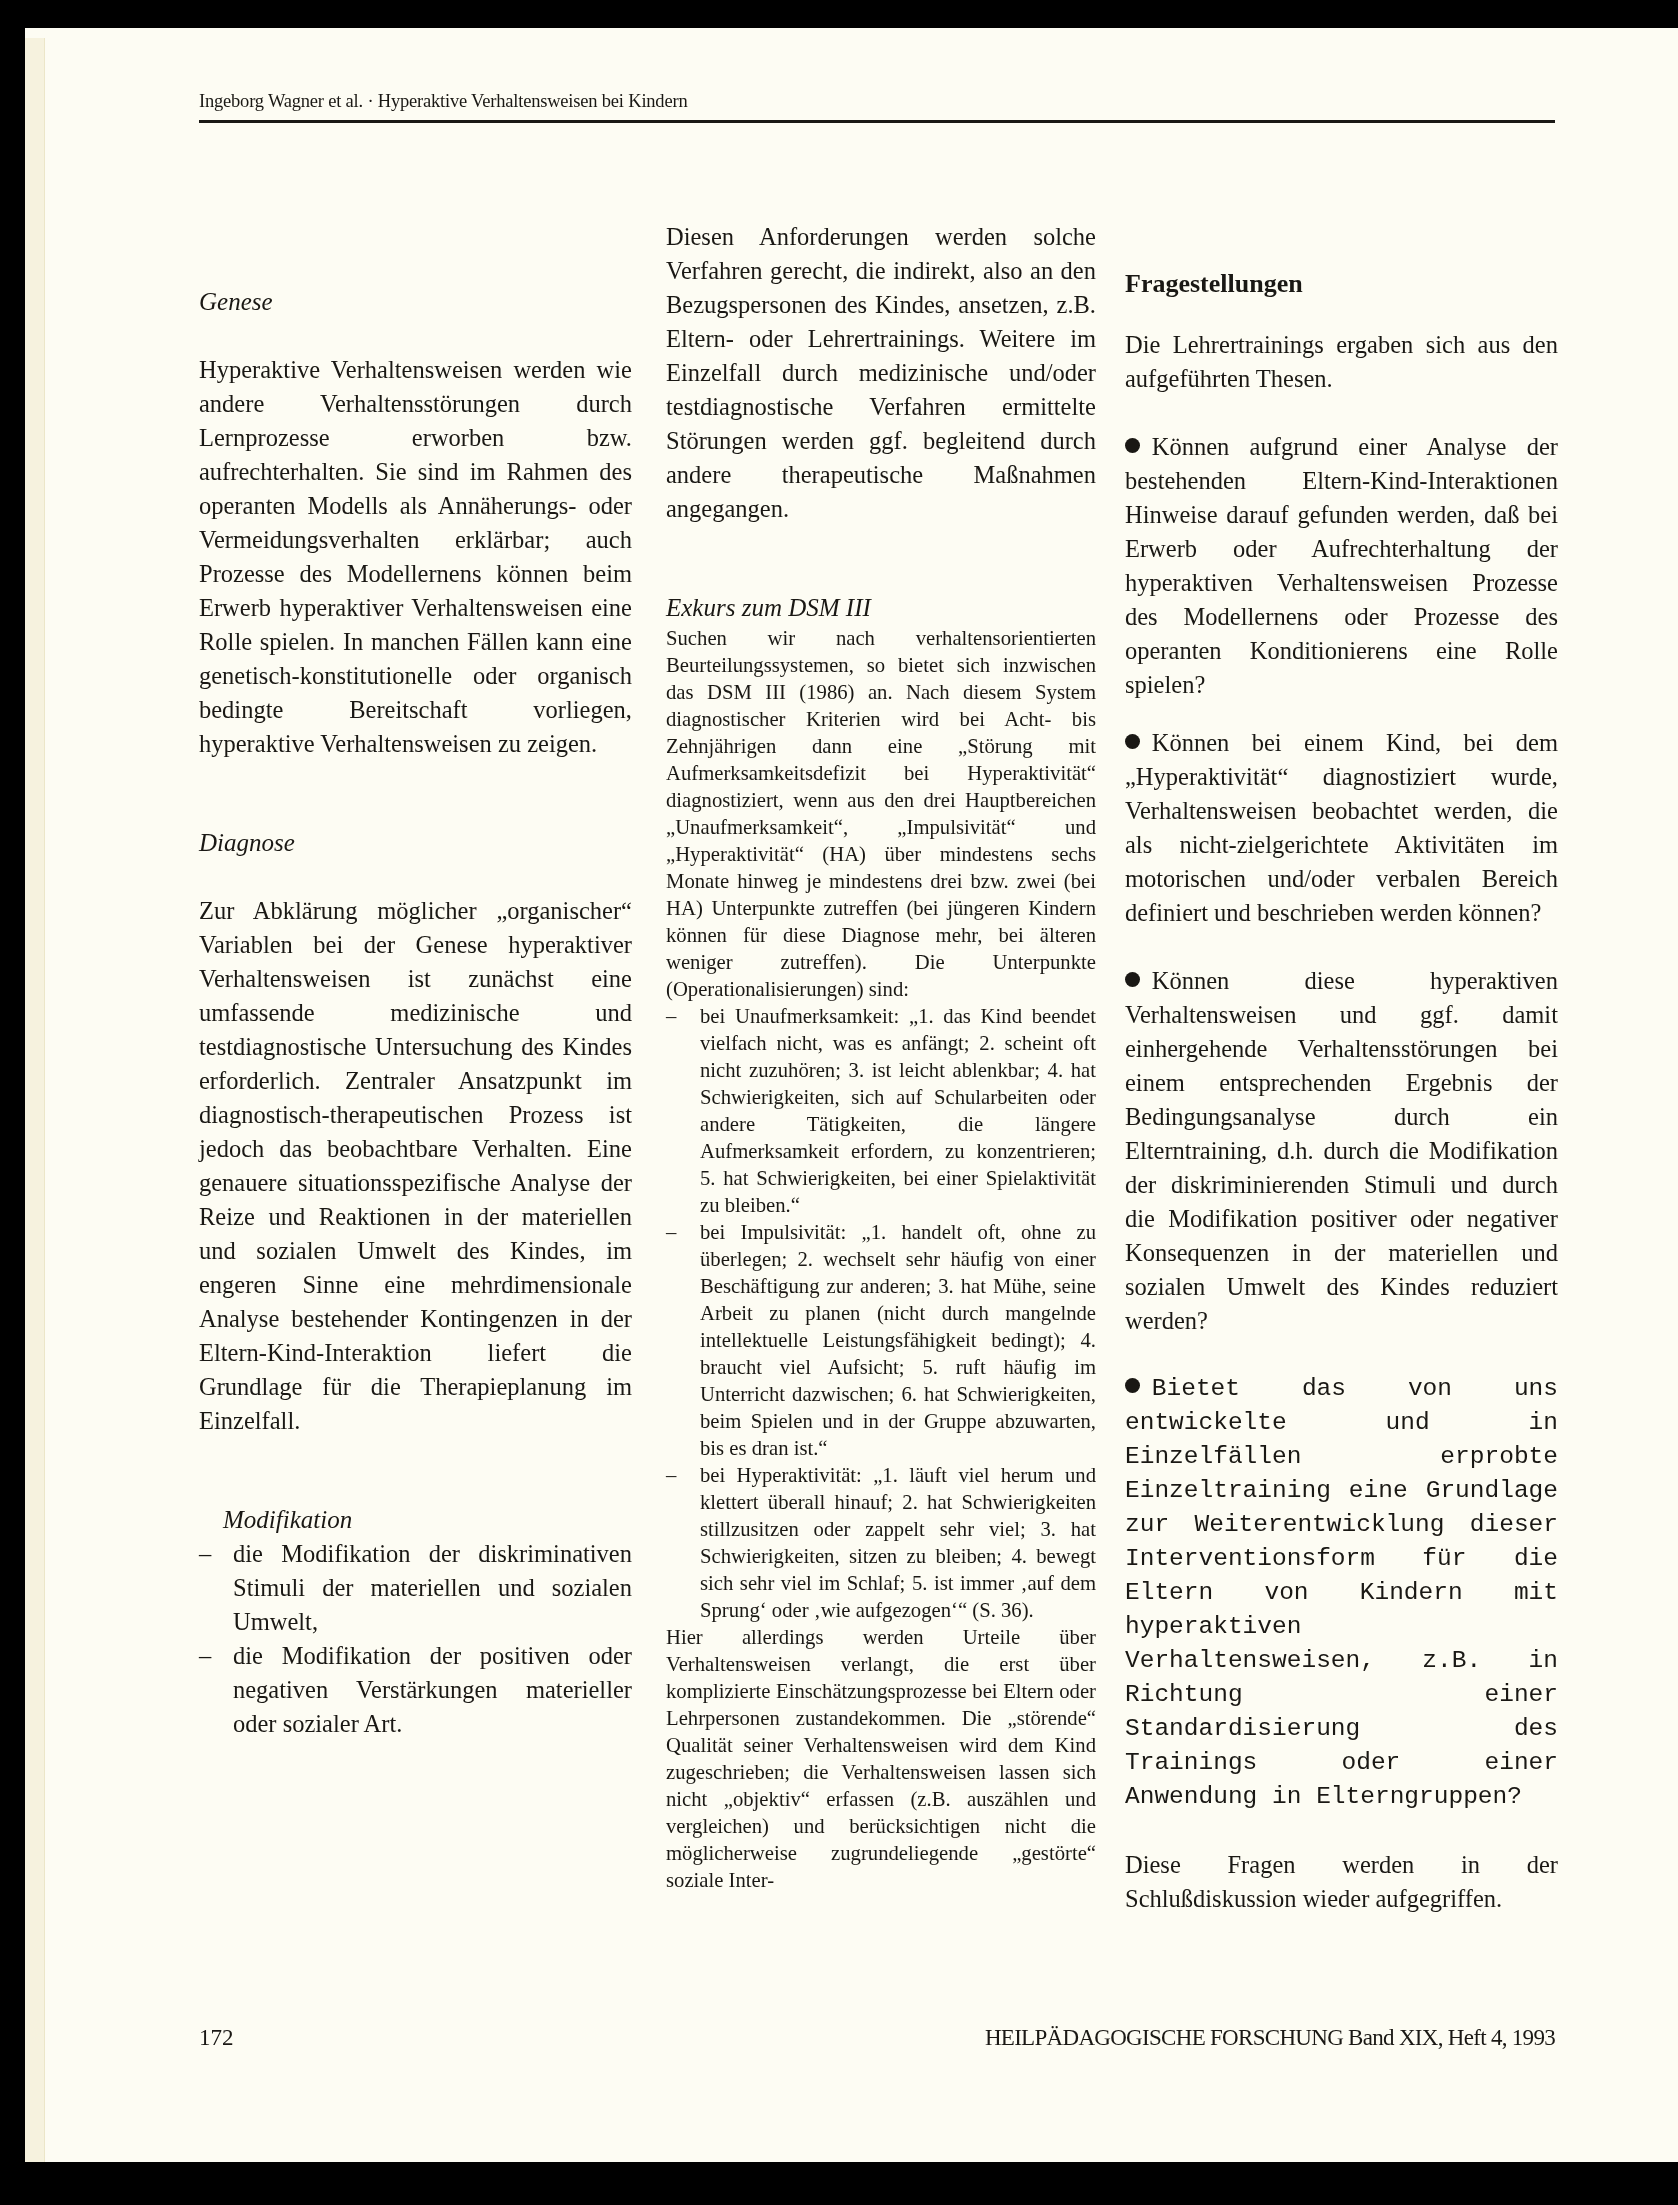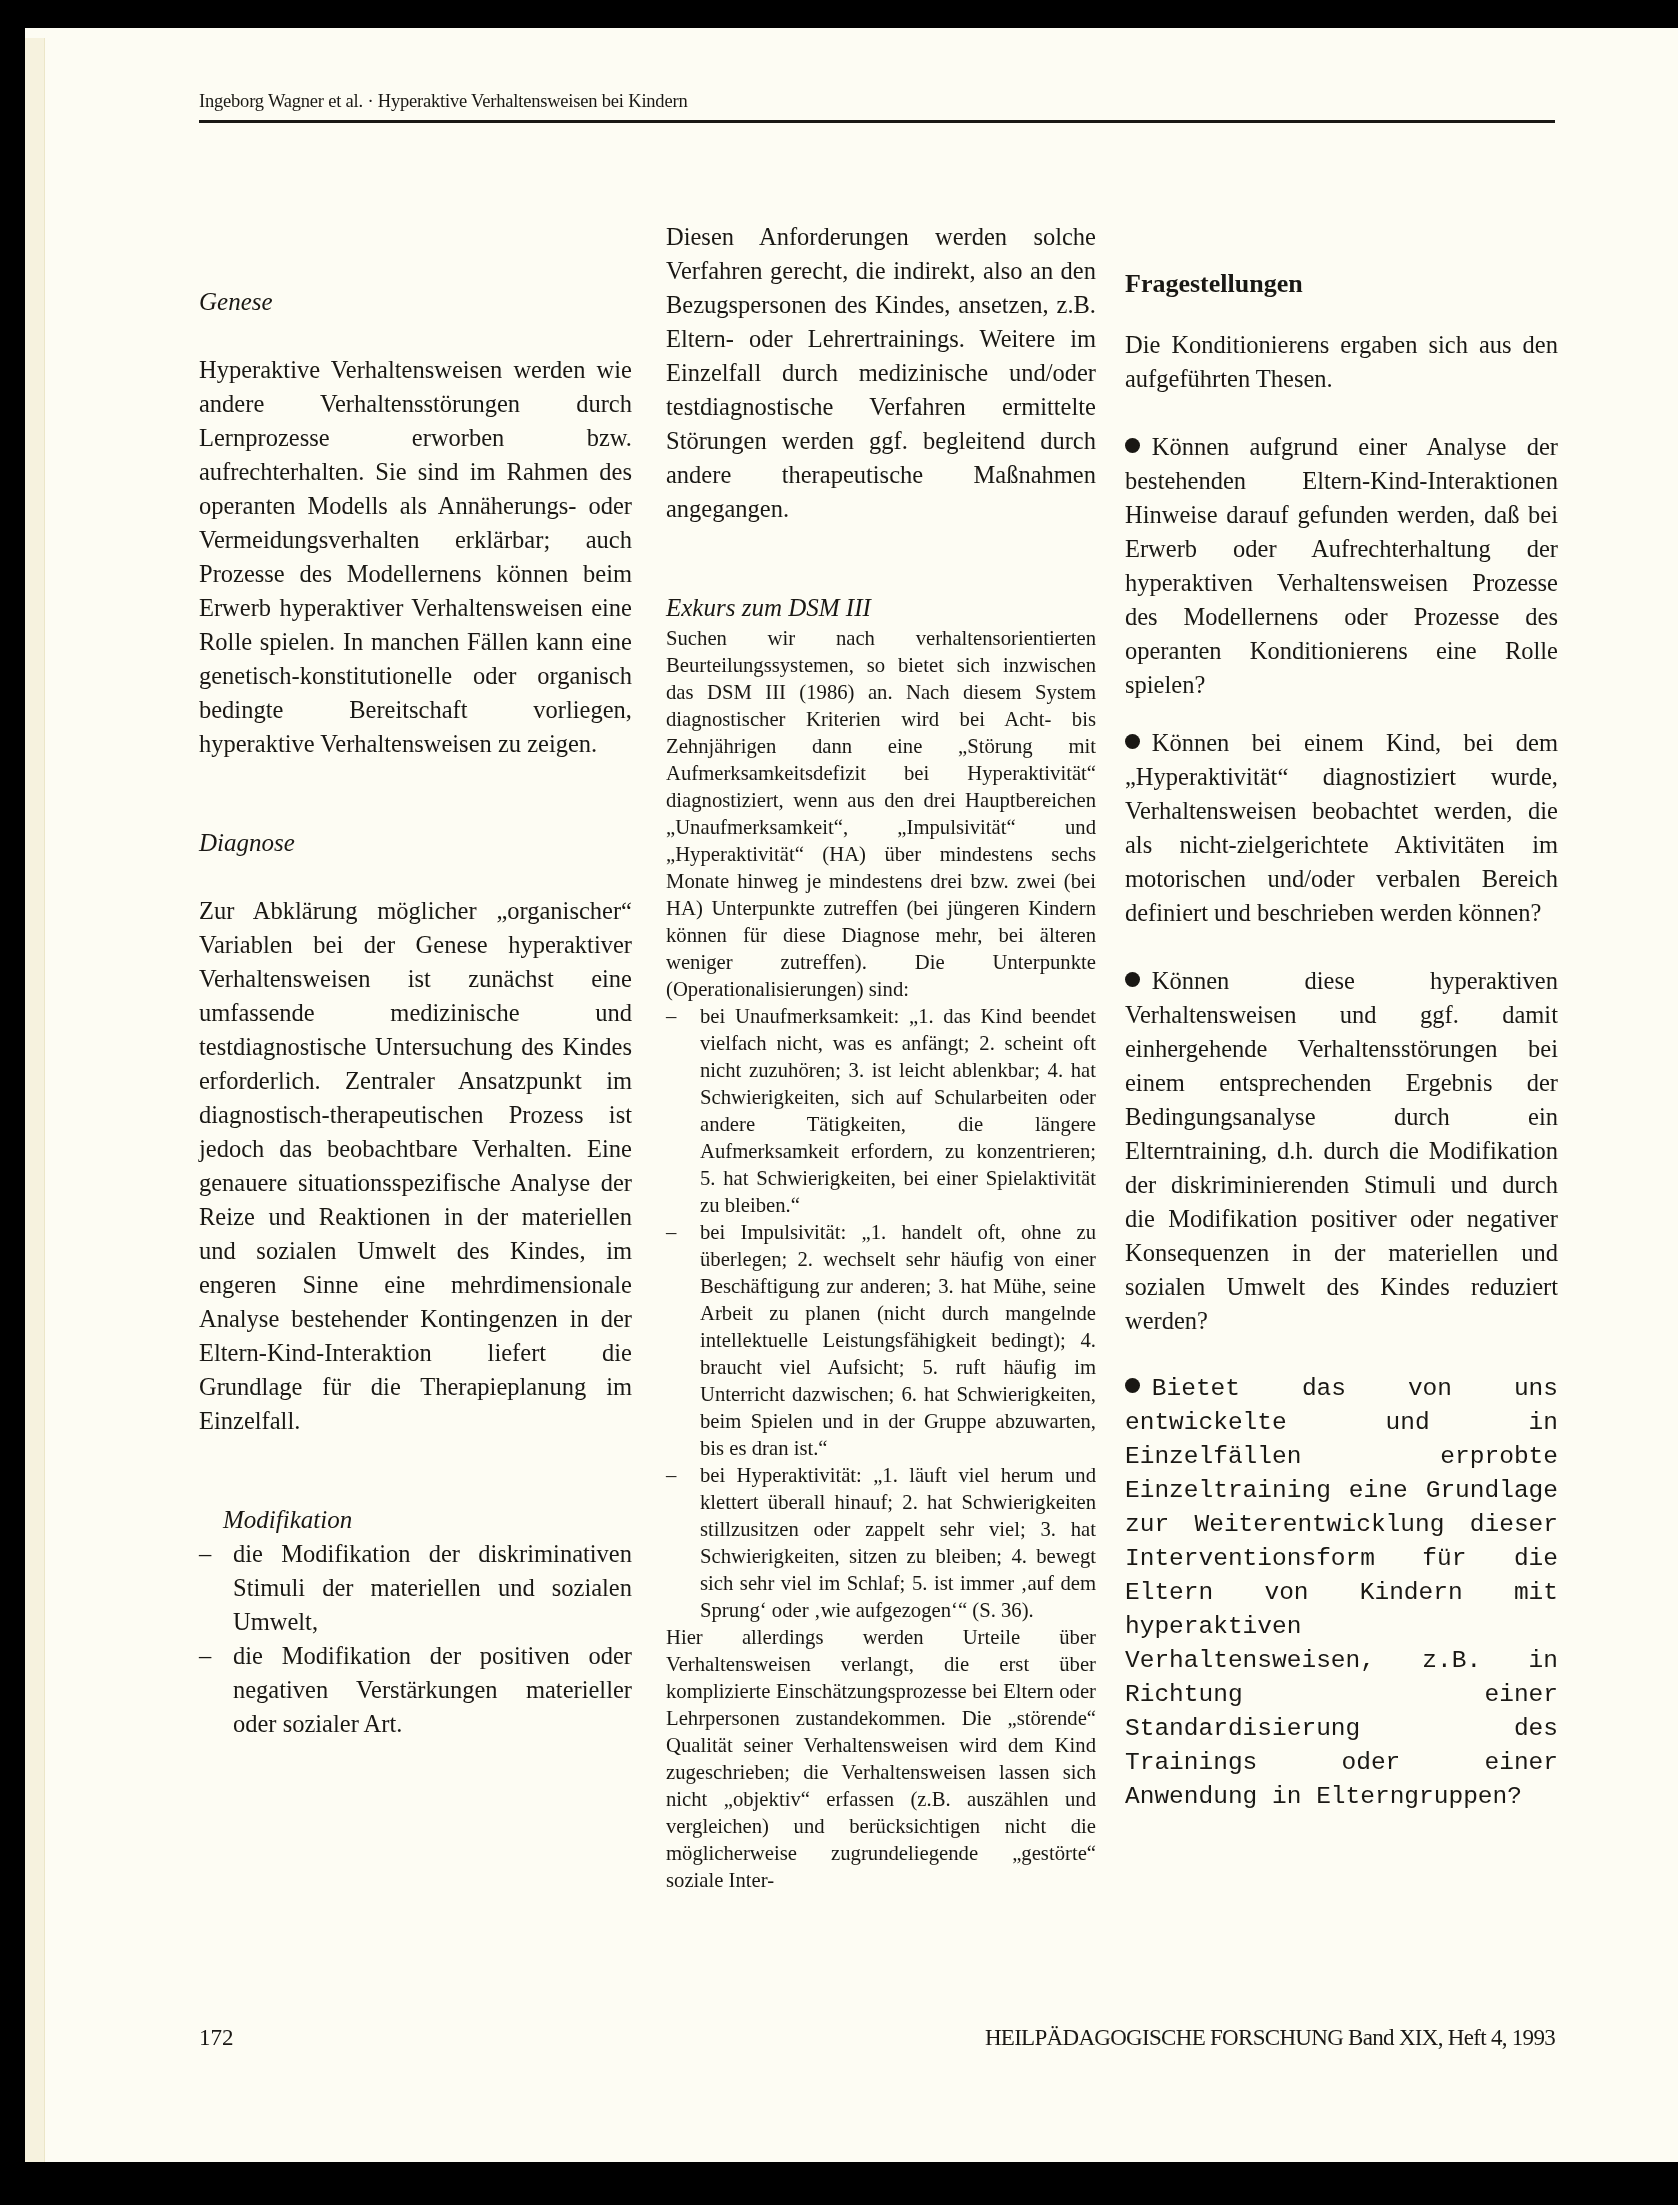--- a/index.html
+++ b/index.html
@@ -54,22 +54,23 @@
       <li><span class="dash">–</span><span>bei Unaufmerksamkeit: „1. das Kind beendet vielfach nicht, was es anfängt; 2. scheint oft nicht zuzuhören; 3. ist leicht ablenkbar; 4. hat Schwierigkeiten, sich auf Schularbeiten oder andere Tätigkeiten, die längere Aufmerksamkeit erfordern, zu konzentrieren; 5. hat Schwierigkeiten, bei einer Spielaktivität zu bleiben.“</span></li>
       <li><span class="dash">–</span><span>bei Impulsivität: „1. handelt oft, ohne zu überlegen; 2. wechselt sehr häufig von einer Beschäftigung zur anderen; 3. hat Mühe, seine Arbeit zu planen (nicht durch mangelnde intellektuelle Leistungsfähigkeit bedingt); 4. braucht viel Aufsicht; 5. ruft häufig im Unterricht dazwischen; 6. hat Schwierigkeiten, beim Spielen und in der Gruppe abzuwarten, bis es dran ist.“</span></li>
       <li><span class="dash">–</span><span>bei Hyperaktivität: „1. läuft viel herum und klettert überall hinauf; 2. hat Schwierigkeiten stillzusitzen oder zappelt sehr viel; 3. hat Schwierigkeiten, sitzen zu bleiben; 4. bewegt sich sehr viel im Schlaf; 5. ist immer ‚auf dem Sprung‘ oder ‚wie aufgezogen‘“ (S. 36).</span></li>
     </ul>
     <p>Hier allerdings werden Urteile über Verhaltensweisen verlangt, die erst über komplizierte Einschätzungsprozesse bei Eltern oder Lehrpersonen zustandekommen. Die „störende“ Qualität seiner Verhaltensweisen wird dem Kind zugeschrieben; die Verhaltensweisen lassen sich nicht „objektiv“ erfassen (z.B. auszählen und vergleichen) und berücksichtigen nicht die möglicherweise zugrundeliegende „gestörte“ soziale Inter-</p>
   </div>
 </div>
 
 <div class="col col3">
   <p class="h-bold" style="margin-top:47px;">Fragestellungen</p>
-  <p style="margin-top:27px;">Die Konditionierens ergaben sich aus den aufgeführten Thesen.</p>
+  <p style="margin-top:27px;">Die Lehrertrainings ergaben sich aus den aufgeführten Thesen.</p>
   <p class="q" style="margin-top:34px;"><span class="bullet"></span><span>Können aufgrund einer Analyse der bestehenden Eltern-Kind-Interaktionen Hinweise darauf gefunden werden, daß bei Erwerb oder Aufrechterhaltung der hyperaktiven Verhaltensweisen Prozesse des Modellernens oder Prozesse des operanten Konditionierens eine Rolle spielen?</span></p>
   <p class="q" style="margin-top:23.5px;"><span class="bullet"></span><span>Können bei einem Kind, bei dem „Hyperaktivität“ diagnostiziert wurde, Verhaltensweisen beobachtet werden, die als nicht-zielgerichtete Aktivitäten im motorischen und/oder verbalen Bereich definiert und beschrieben werden können?</span></p>
   <p class="q" style="margin-top:34px;"><span class="bullet"></span><span>Können diese hyperaktiven Verhaltensweisen und ggf. damit einhergehende Verhaltensstörungen bei einem entsprechenden Ergebnis der Bedingungsanalyse durch ein Elterntraining, d.h. durch die Modifikation der diskriminierenden Stimuli und durch die Modifikation positiver oder negativer Konsequenzen in der materiellen und sozialen Umwelt des Kindes reduziert werden?</span></p>
   <p class="q" style="margin-top:34px;font-family:Liberation Mono, monospace;"><span class="bullet"></span><span>Bietet das von uns entwickelte und in Einzelfällen erprobte Einzeltraining eine Grundlage zur Weiterentwicklung dieser Interventionsform für die Eltern von Kindern mit hyperaktiven Verhaltensweisen, z.B. in Richtung einer Standardisierung des Trainings oder einer Anwendung in Elterngruppen?</span></p>
+  <p style="margin-top:34px;">Diese Fragen werden in der Schlußdiskussion wieder aufgegriffen.</p>
 </div>
 
 <div class="footer-page">172</div>
 <div class="footer-journal">HEILPÄDAGOGISCHE FORSCHUNG Band XIX, Heft 4, 1993</div>
 
 
 </body></html>

